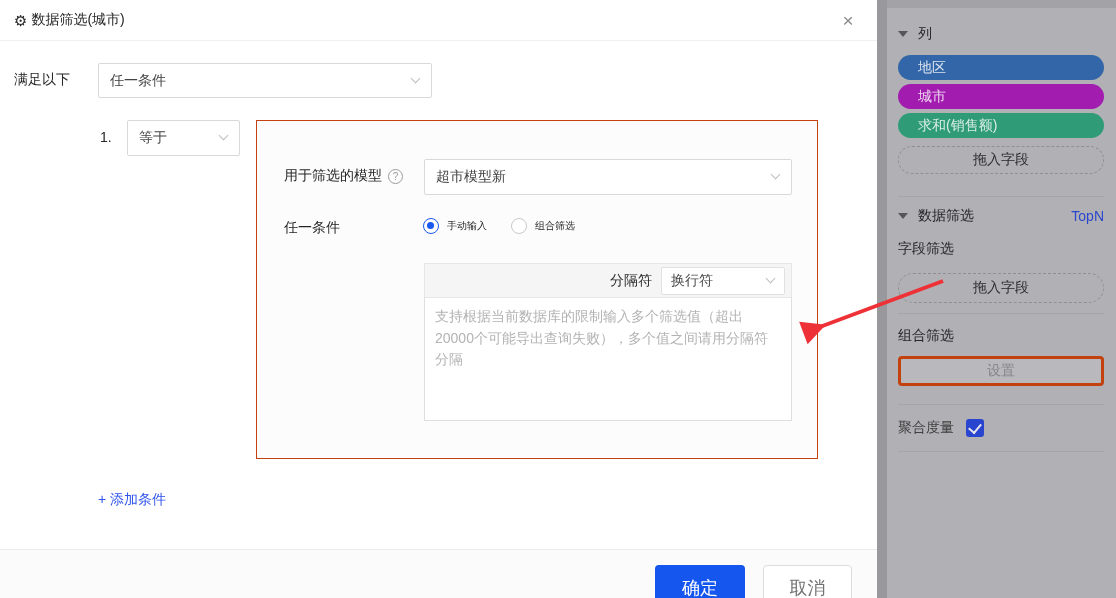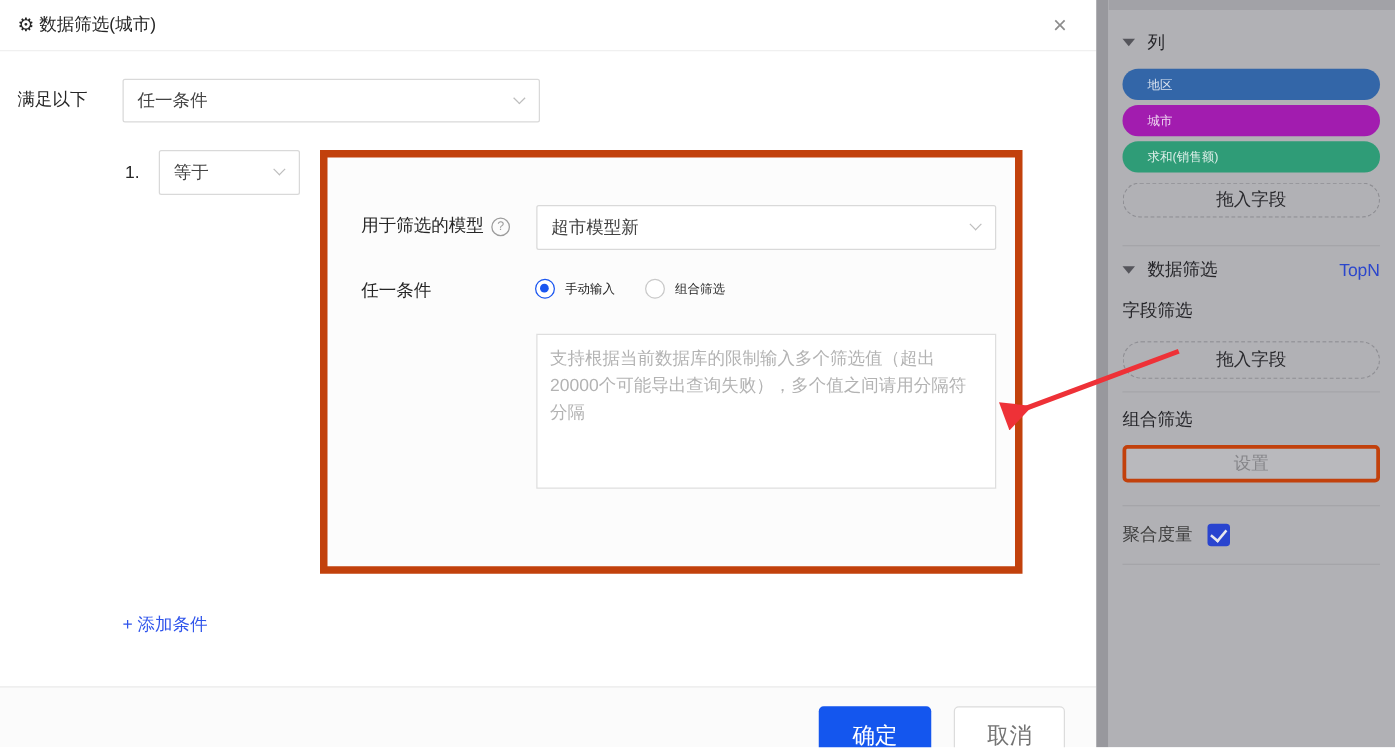--- a/index.html
+++ b/index.html
@@ -23,21 +23,21 @@
   .chev { position:absolute; right:12px; top:50%; width:7px; height:7px; margin-top:-6px;
           border-right:1.5px solid #bdbdbd; border-bottom:1.5px solid #bdbdbd; transform:rotate(45deg); }
 
   .match-label { position:absolute; left:14px; top:71px; }
   .select-any { left:98px; top:63px; width:334px; height:35px; }
 
   .cond-index { position:absolute; left:100px; top:129px; font-size:14px; color:#262626; }
   .select-op { left:127px; top:120px; width:113px; height:36px; }
 
   .panel { position:absolute; left:256px; top:120px; width:562px; height:339px;
-           background:#fcfcfc; border:6px solid #c2410c; }
+           background:#fcfcfc; border:1px solid #c2410c; }
 
   .model-label-wrap { position:absolute; left:27px; top:46px; display:flex; align-items:center; gap:6px; }
   .help-icon { width:15px; height:15px; border:1px solid #9c9c9c; border-radius:50%;
                font-size:10px; color:#9c9c9c; display:flex; align-items:center; justify-content:center; }
   .select-model { left:167px; top:38px; width:368px; height:36px; }
 
   .addmode-label { position:absolute; left:27px; top:98px; }
   .radio-group { position:absolute; left:166px; top:97px; display:flex; align-items:center; gap:24px; }
   .radio-item { display:flex; align-items:center; gap:8px; font-size:10px; color:#262626; cursor:pointer; }
   .radio { width:16px; height:16px; border-radius:50%; background:#fff; position:relative; }
@@ -73,21 +73,21 @@
   .sidebar { position:absolute; left:887px; top:0; width:229px; height:598px; background:#b1b1b5; }
   .sidebar-topline { position:absolute; left:0; top:0; width:100%; height:8px; background:#a2a2a7; }
   .sb-caret { width:0; height:0; border-left:5px solid transparent; border-right:5px solid transparent;
               border-top:6px solid #55555b; }
   .sb-sec-header { position:absolute; left:11px; right:12px; display:flex; align-items:center; gap:10px;
                    font-size:14px; color:#26262a; cursor:pointer; }
   .sb-header-cols { top:25px; }
   .sb-header-filter { top:207px; }
   .topn { margin-left:auto; color:#2b46cc; font-size:14px; cursor:pointer; }
   .pill { position:absolute; left:11px; width:206px; height:25px; border-radius:13px;
-          display:flex; align-items:center; padding:0 20px; font-size:10px;
+          display:flex; align-items:center; padding:0 20px; font-size:14px;
           color:rgba(255,255,255,0.82); cursor:pointer; }
   .pill-1 { top:55px; } .pill-2 { top:84px; } .pill-3 { top:113px; }
   .drop-btn { position:absolute; left:11px; width:206px; border:1px dashed #8f8f94; border-radius:15px;
               display:flex; align-items:center; justify-content:center; font-size:14px; color:#2a2a2e;
               cursor:pointer; }
   .drop-btn-1 { top:146px; height:28px; }
   .drop-btn-2 { top:273px; height:30px; }
   .sb-divider { position:absolute; left:11px; width:206px; border-top:1px solid #a5a5a9; }
   .sb-div-1 { top:196px; } .sb-div-2 { top:313px; } .sb-div-3 { top:404px; } .sb-div-4 { top:451px; }
   .sb-label { position:absolute; left:11px; font-size:14px; color:#26262a; }
@@ -149,20 +149,27 @@
           <span class="radio on"></span>
           <span>手动输入</span>
         </div>
         <div class="radio-item">
           <span class="radio off"></span>
           <span>组合筛选</span>
         </div>
       </div>
 
       <div class="input-group">
+        <div class="delim-bar">
+          <span class="delim-label">分隔符</span>
+          <div class="select-delim">
+            <span>换行符</span>
+            <span class="chev"></span>
+          </div>
+        </div>
         <textarea class="filter-textarea" placeholder="支持根据当前数据库的限制输入多个筛选值（超出20000个可能导出查询失败），多个值之间请用分隔符分隔" style=""></textarea>
       </div>
 
     </div>
 
     <div class="add-cond">+ 添加条件</div>
 
     <div class="dialog-footer">
       <div class="btn btn-ok">确定</div>
       <div class="btn btn-cancel">取消</div>

